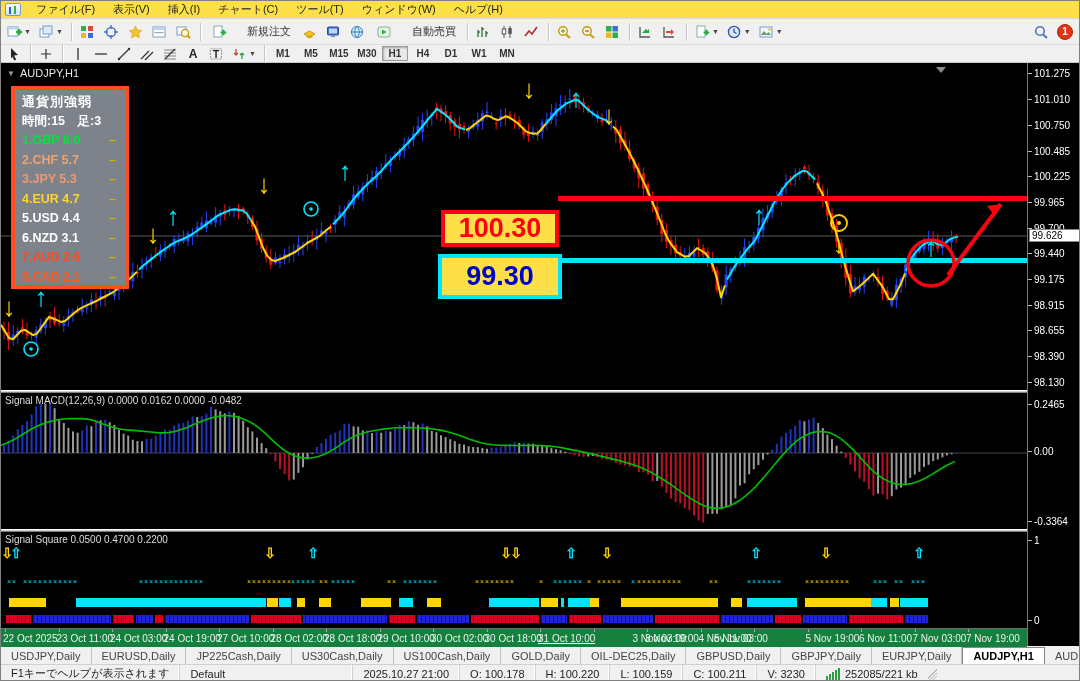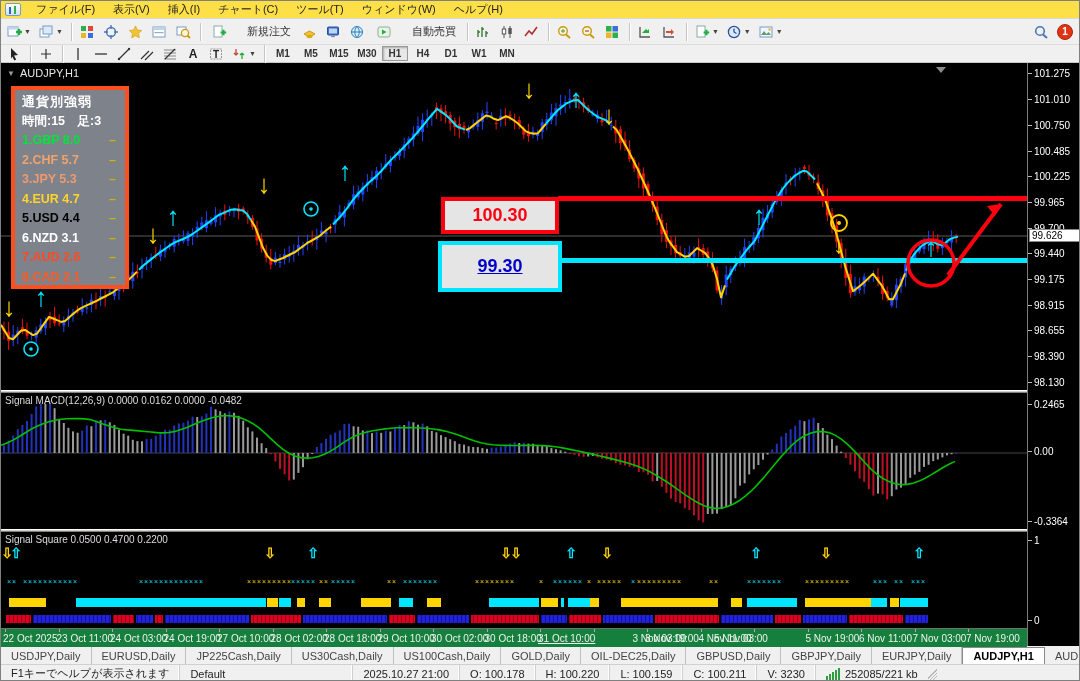--- a/index.html
+++ b/index.html
@@ -52,22 +52,22 @@
   .charttitle .tri { color:#9a9a9a; font-size:8px; }
   .panelabel { position:absolute; left:4px; top:2px; color:#dcdcdc; font-size:10px; }
   
   .strength { position:absolute; left:10px; top:23px; width:118px; height:203px;
     background:#7d828b; border:4px solid #ff4f1f; padding:3px 0 0 7px; }
   .strength .t1 { color:#fff; font-size:13px; font-weight:bold; letter-spacing:1px; }
   .strength .t2 { color:#fff; font-size:12.5px; font-weight:bold; margin:2px 0 3px; }
   .strow { font-size:12.5px; font-weight:bold; height:19.5px; display:flex; align-items:flex-start; }
   .strow .dash { margin-left:auto; margin-right:9px; color:#c9b400; font-weight:bold; }
   
-  .lvlbox { position:absolute; background:#e5e5e5; display:flex; align-items:center; justify-content:center;
-    font-weight:bold; font-size:18px; font-family:"Liberation Sans",sans-serif; }
+  .lvlbox { position:absolute; background:#fde047; display:flex; align-items:center; justify-content:center;
+    font-weight:bold; font-size:27px; font-family:"Liberation Sans",sans-serif;margin-top:13px; }
   
   .timeaxis { position:absolute; left:0; top:565px; width:1026px; height:32px; background:#15803d;
     border-top:1px solid #6e6e6e; color:#f0f0f0; font-size:10px; }
   .timelabel { position:absolute; top:4px; white-space:nowrap; }
   .timetick { position:absolute; top:0; width:1px; height:3px; background:#aaa; }
   
   .tabsbar { position:absolute; left:0; top:646px; width:1080px; height:18px; background:#f0f0f0;
     border-bottom:1px solid #d0d0d0; display:flex; font-size:11px; color:#444; }
   .tab { padding:2px 10px 2px; display:flex; align-items:center; height:17px; border-right:1px solid #c0c0c0; cursor:default; white-space:nowrap; }
   .tab.active { background:#fff; border:1px solid #8a8a8a; border-bottom:none; font-weight:bold; color:#000; }
@@ -883,41 +883,41 @@
             </div>
             <div class="strow">
               <span style="color:#f0996f">3.JPY  5.3</span>
               <span class="dash">–</span>
             </div>
             <div class="strow">
               <span style="color:#ffd42a">4.EUR 4.7</span>
               <span class="dash">–</span>
             </div>
             <div class="strow">
-              <span style="color:#000000">5.USD 4.4</span>
+              <span style="color:#ffffff">5.USD 4.4</span>
               <span class="dash">–</span>
             </div>
             <div class="strow">
               <span style="color:#ffffff">6.NZD 3.1</span>
               <span class="dash">–</span>
             </div>
             <div class="strow">
               <span style="color:#ff4a22">7.AUD 2.6</span>
               <span class="dash">–</span>
             </div>
             <div class="strow">
               <span style="color:#ff5a22">8.CAD 2.1</span>
               <span class="dash">–</span>
             </div>
           </div>
       </div>
       <div class="lvlbox" id="resbox" style="left: 440px; top: 134px; width: 118px; height: 37px; border: 4px solid rgb(255, 0, 16); color: rgb(255, 0, 16);">
         <span>100.30</span>
       </div>
-      <div class="lvlbox" id="supbox" style="left: 437px; top: 178px; width: 124px; height: 51px; border: 4px solid rgb(0, 229, 255); color: rgb(0, 0, 204); text-decoration: underline;">
+      <div class="lvlbox" id="supbox" style="left: 437px; top: 178px; width: 124px; height: 45px; border: 4px solid rgb(0, 229, 255); color: rgb(0, 0, 204);">
         <span>99.30</span>
       </div>
     </div>
 
     <div class="divider" style="top:327px"></div>
 
     <div class="pane macd">
       <svg id="macdsvg" width="1026" height="136">
           <line x1="0" y1="60" x2="1026" y2="60" stroke="#444"></line>
           <g>

